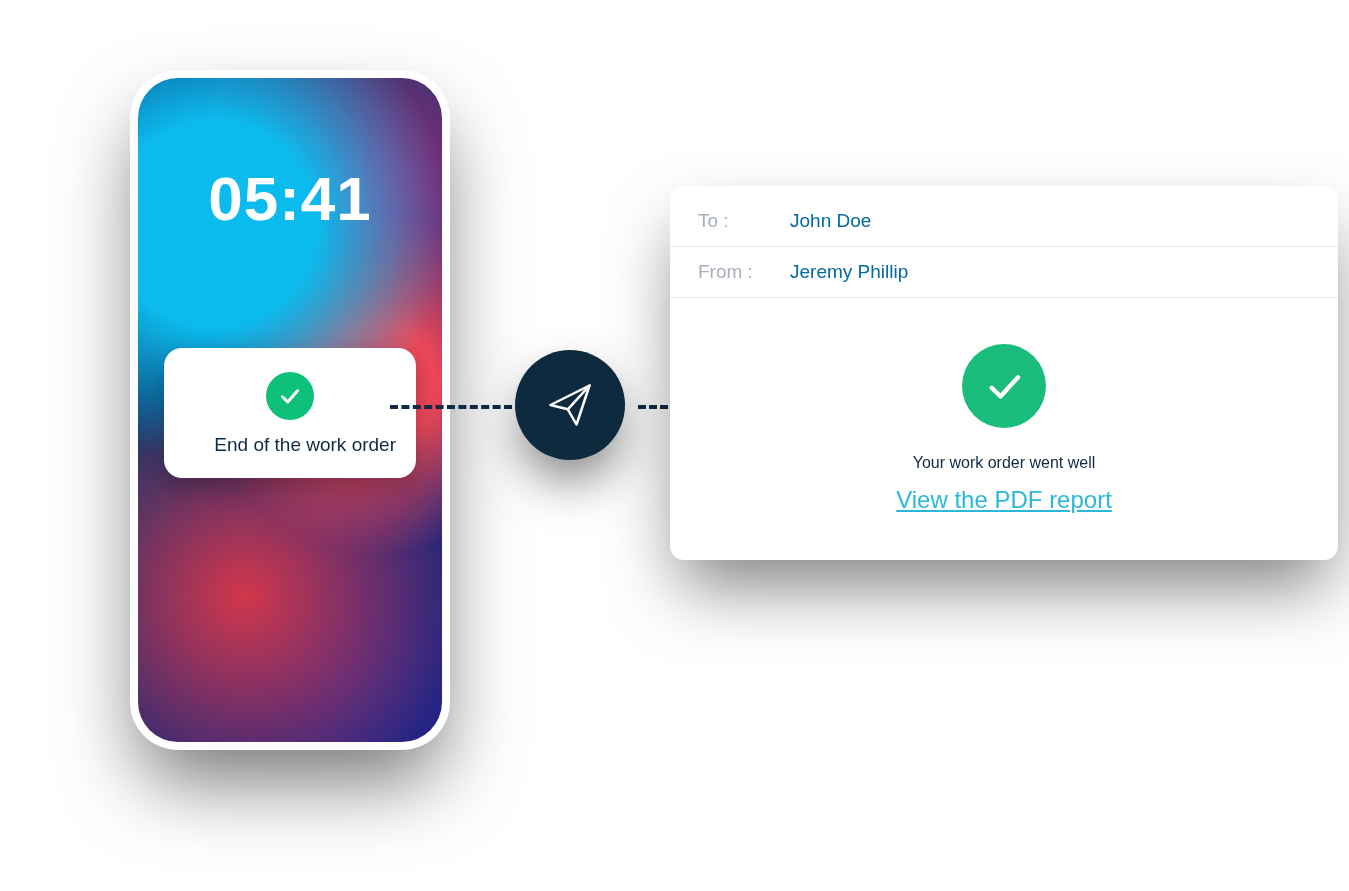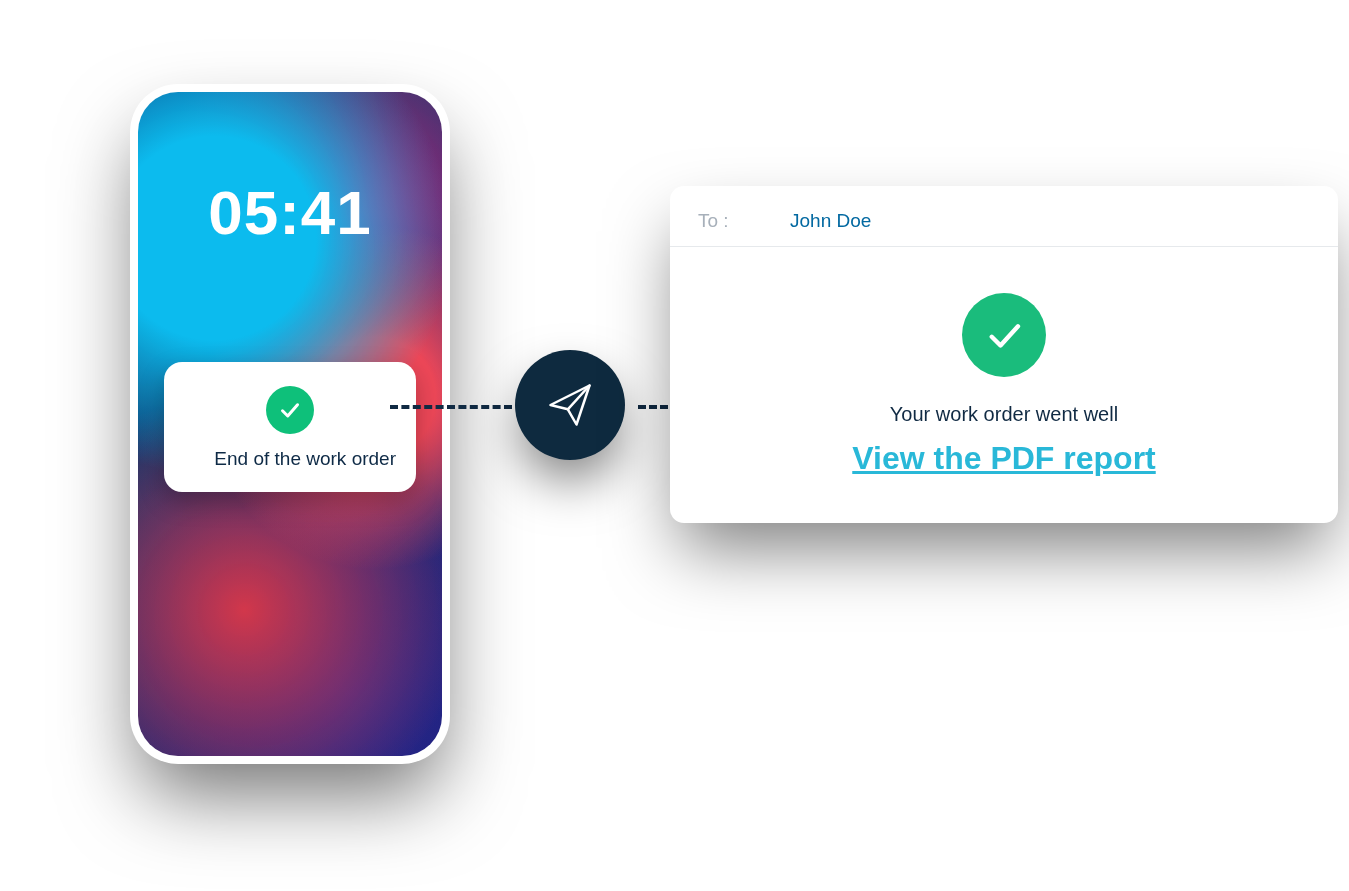--- a/index.html
+++ b/index.html
@@ -14,21 +14,21 @@
   .stage {
     position: relative;
     width: 1349px;
     height: 891px;
   }
 
   
   .phone {
     position: absolute;
     left: 130px;
-    top: 84px;
+    top: 70px;
     width: 320px;
     height: 680px;
     border-radius: 48px;
     background: #ffffff;
     padding: 8px;
     box-sizing: border-box;
     box-shadow: 0 40px 80px -10px rgba(0,0,0,0.55);
   }
   .phone-screen {
     width: 100%;
@@ -211,30 +211,29 @@
   .email-body .check-big svg {
     width: 42px;
     height: 42px;
     stroke: #ffffff;
     stroke-width: 5;
     fill: none;
     stroke-linecap: round;
     stroke-linejoin: round;
   }
   .email-body .msg {
-    font-size: 20px;
+    font-size: 16px;
     color: #102a43;
     margin-bottom: 14px;
   }
   .email-body .link {
-    font-size: 32px;
+    font-size: 24px;
     color: #29b8d8;
     text-decoration: underline;
     cursor: pointer;
-    font-weight: bold;
   }
 </style>
 </head>
 <body>
 
 <div class="stage">
 
   <div class="phone">
     <div class="phone-screen">
       <div class="lock-time">
@@ -269,20 +268,24 @@
     </svg>
   </div>
 
   <div class="email-card">
 
     <div class="email-row">
       <span class="email-label">To :</span>
       <span class="email-value">John Doe</span>
     </div>
 
+    <div class="email-row">
+      <span class="email-label">From :</span>
+      <span class="email-value">Jeremy Phillip</span>
+    </div>
 
 
     <div class="email-body">
       <div class="check-big">
         <svg viewBox="0 0 48 48">
             <polyline points="10,26 20,36 40,14"></polyline>
           </svg>
       </div>
       <div class="msg">Your work order went well</div>
       <a class="link">View the PDF report</a>

